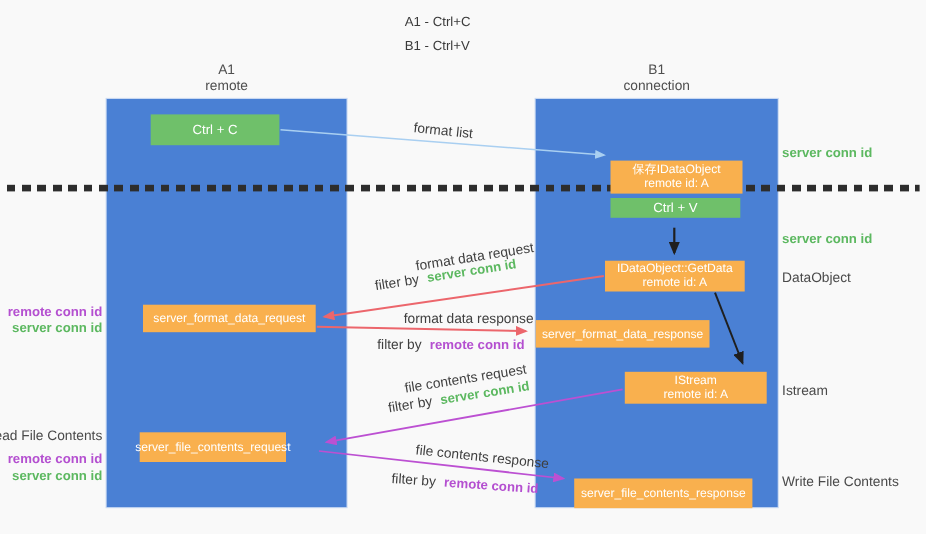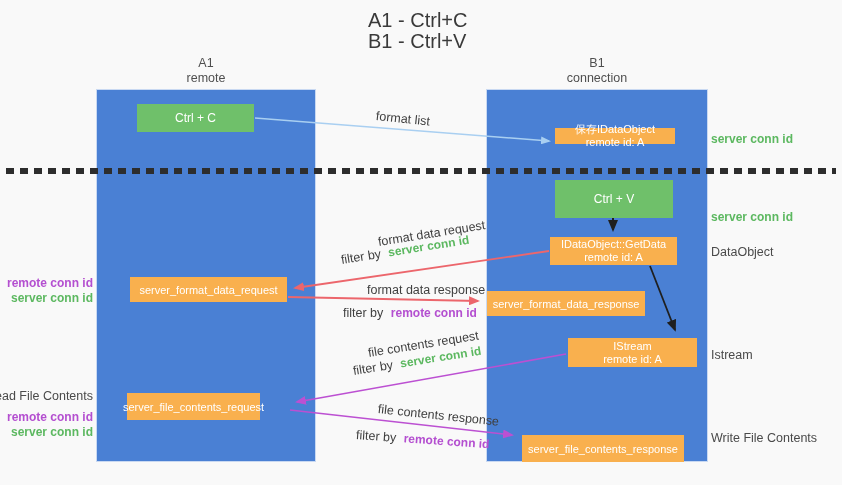--- a/index.html
+++ b/index.html
@@ -1,19 +1,19 @@
 <!DOCTYPE html>
 <html><head>
 <meta charset="utf-8">
 <style>
   html,body{margin:0;padding:0;}
   body{background:#f9f9f9;font-family:"Liberation Sans", sans-serif;}
   #canvas{position:relative;width:842px;height:485px;background:#f9f9f9;overflow:hidden;}
 
-  .title{position:absolute;left:368px;top:10px;font-size:20px;line-height:21px;color:#3a3a3a;}
+  .title{position:absolute;left:368px;top:10px;font-size:12px;line-height:21px;color:#3a3a3a;}
   .col-header{position:absolute;top:56px;text-align:center;font-size:12.5px;line-height:15px;color:#4f4f4f;}
   .col-header.left{left:97px;width:218px;}
   .col-header.right{left:487px;width:220px;}
 
   .lifeline{position:absolute;top:90px;height:371px;background:#4a80d4;box-shadow:0 0 0 1px #c9d9f2;}
   .lifeline.left{left:97px;width:218px;}
   .lifeline.right{left:487px;width:220px;}
 
   .dotted-line{position:absolute;left:6px;top:168px;width:830px;height:6px;z-index:3;
     background:repeating-linear-gradient(90deg,#2d2d2d 0 8px,transparent 8px 14px);}
@@ -83,26 +83,26 @@
     <line x1="288" y1="297" x2="478" y2="301" stroke-width="1.8" marker-end="url(#mRed)" stroke="#ec666c"></line>
     <line x1="650" y1="266" x2="675" y2="330" stroke-width="1.8" marker-end="url(#mBlack)" stroke="#1f1f1f"></line>
     <line x1="566" y1="354" x2="297" y2="402" stroke-width="1.6" marker-end="url(#mPurple)" stroke="#bc50d2"></line>
     <line x1="290" y1="410" x2="512" y2="435" stroke-width="1.6" marker-end="url(#mPurple)" stroke="#bc50d2"></line>
   </svg>
 
   <div class="box green" style="left:137px;top:104px;width:117px;height:28px">
     <span>Ctrl + C</span>
   </div>
 
-  <div class="box orange two" style="left:555px;top:128px;width:120px;height:16px">
+  <div class="box orange two" style="left:555px;top:146px;width:120px;height:30px">
     <span>保存IDataObject</span>
     <span>remote id: A</span>
   </div>
 
-  <div class="box green" style="left:555px;top:180px;width:118px;height:38px">
+  <div class="box green" style="left:555px;top:180px;width:118px;height:18px">
     <span>Ctrl + V</span>
   </div>
 
   <div class="box orange two" style="left:550px;top:237px;width:127px;height:28px">
     <span>IDataObject::GetData</span>
     <span>remote id: A</span>
   </div>
 
   <div class="box orange" style="left:487px;top:291px;width:158px;height:25px">
     <span>server_format_data_response</span>

